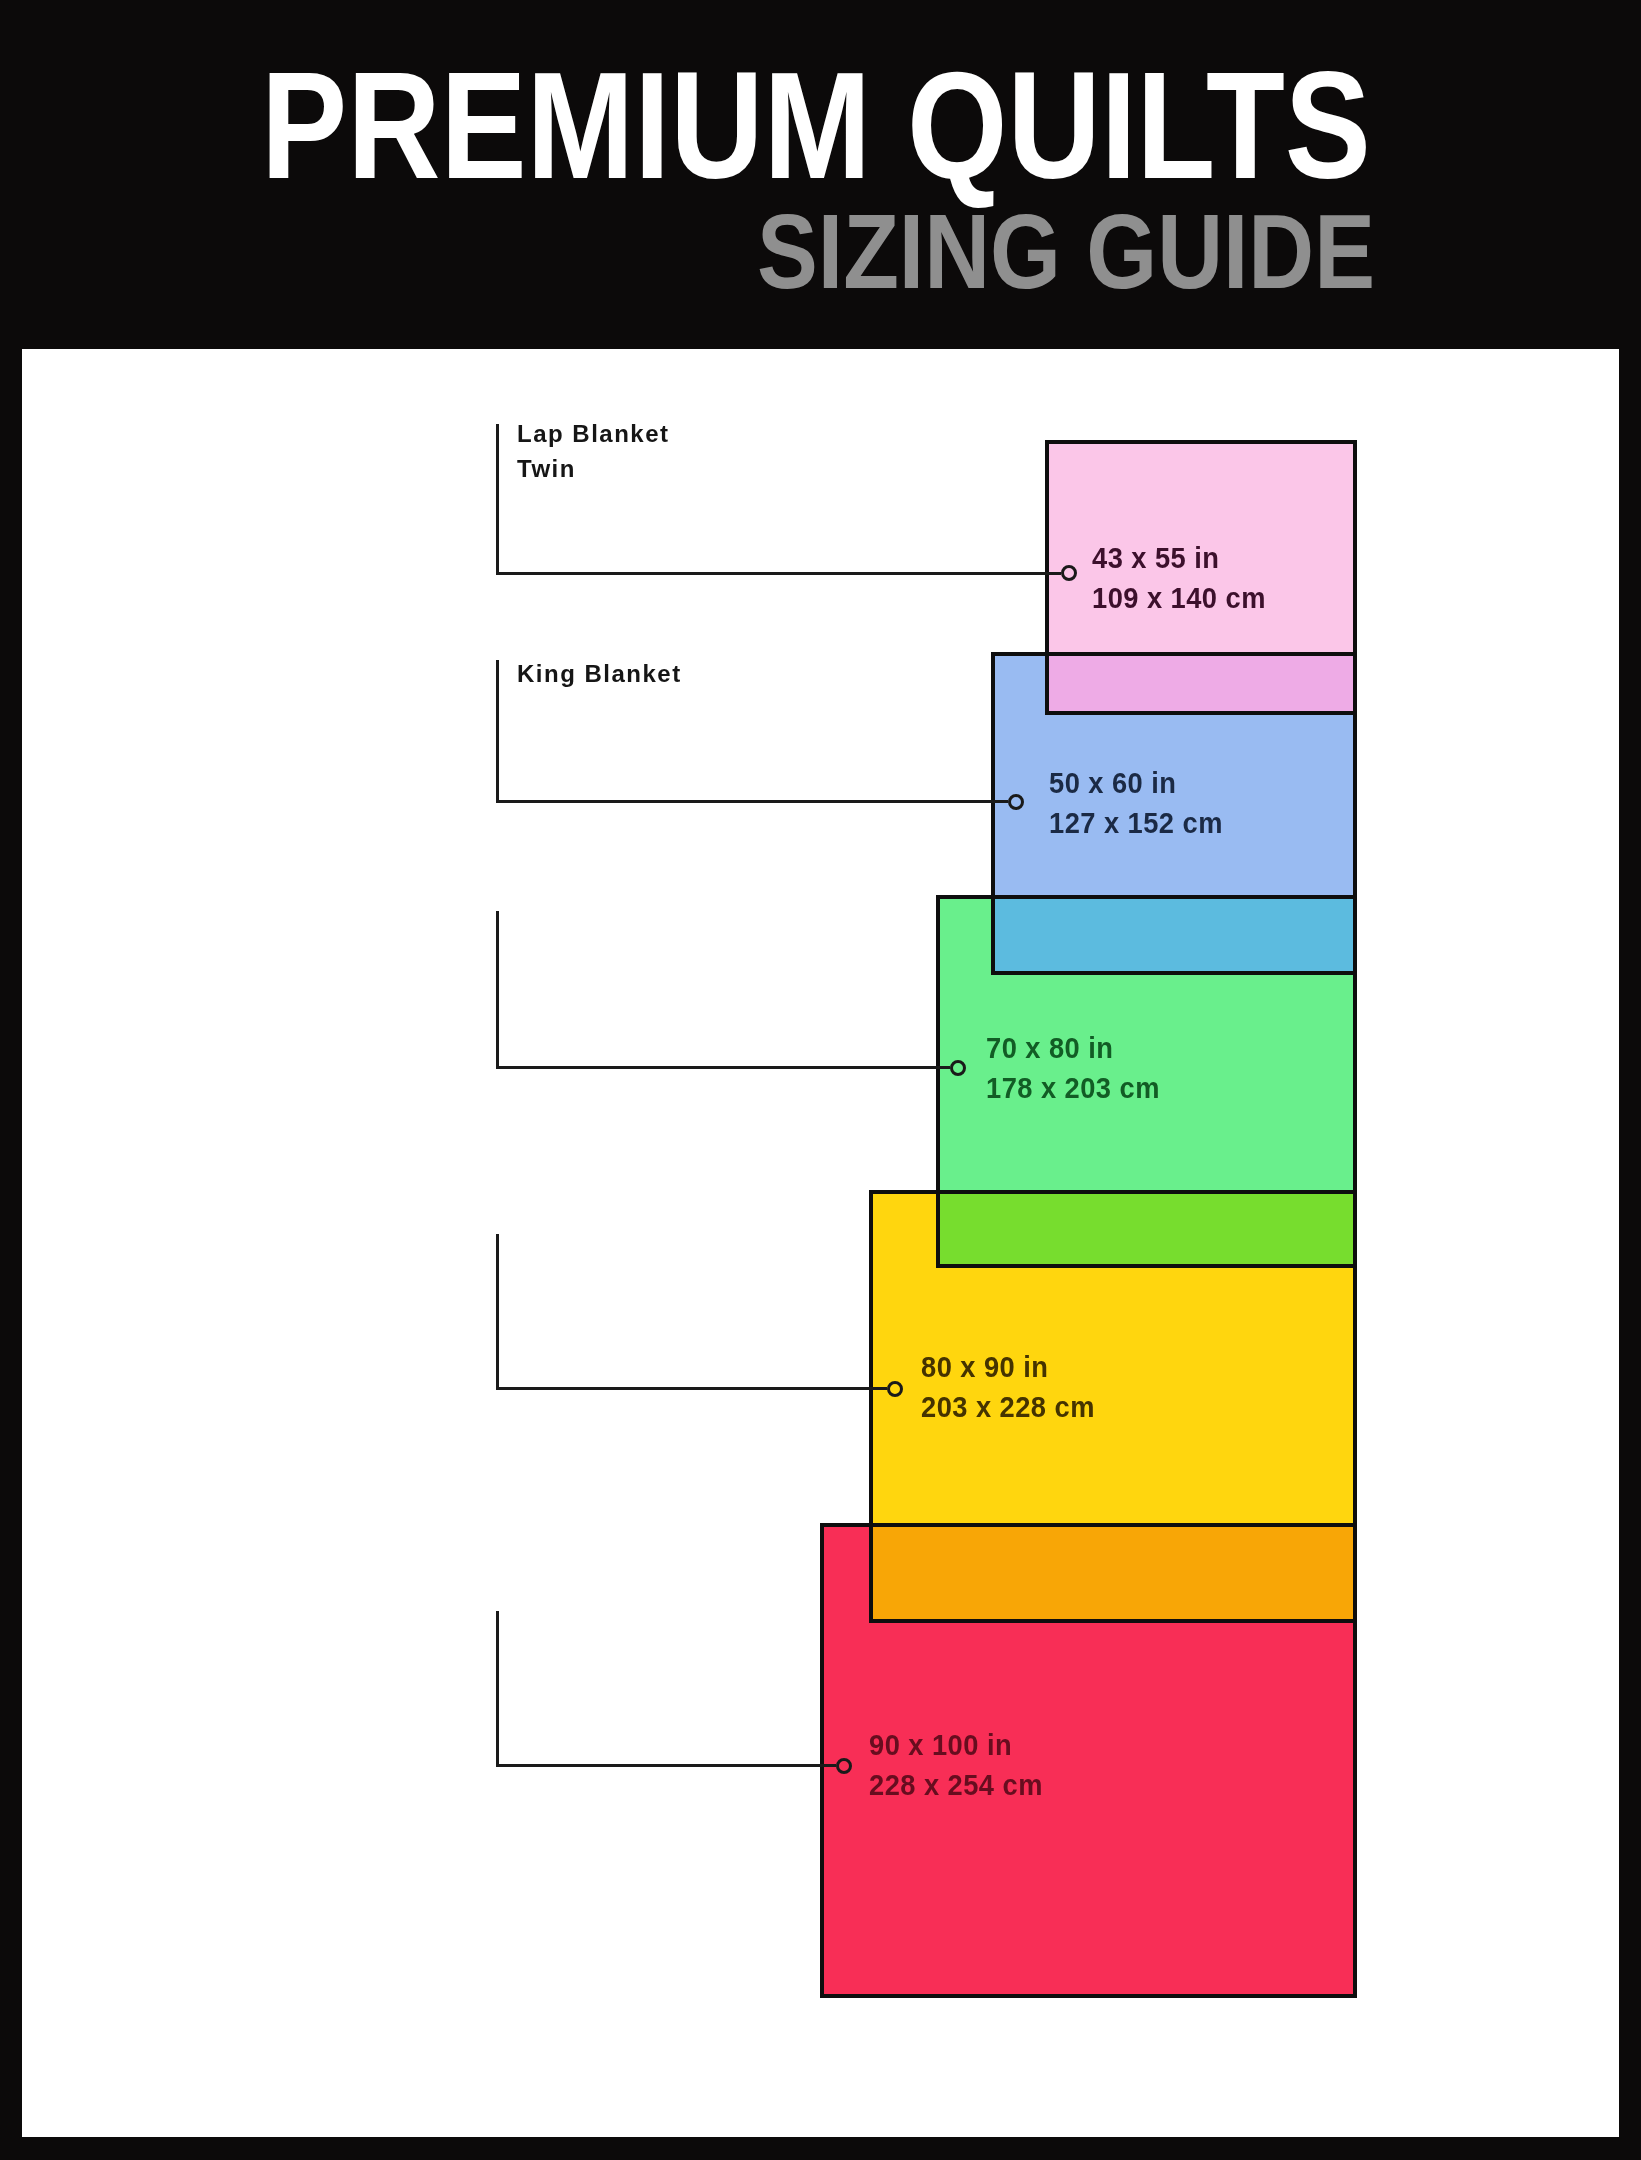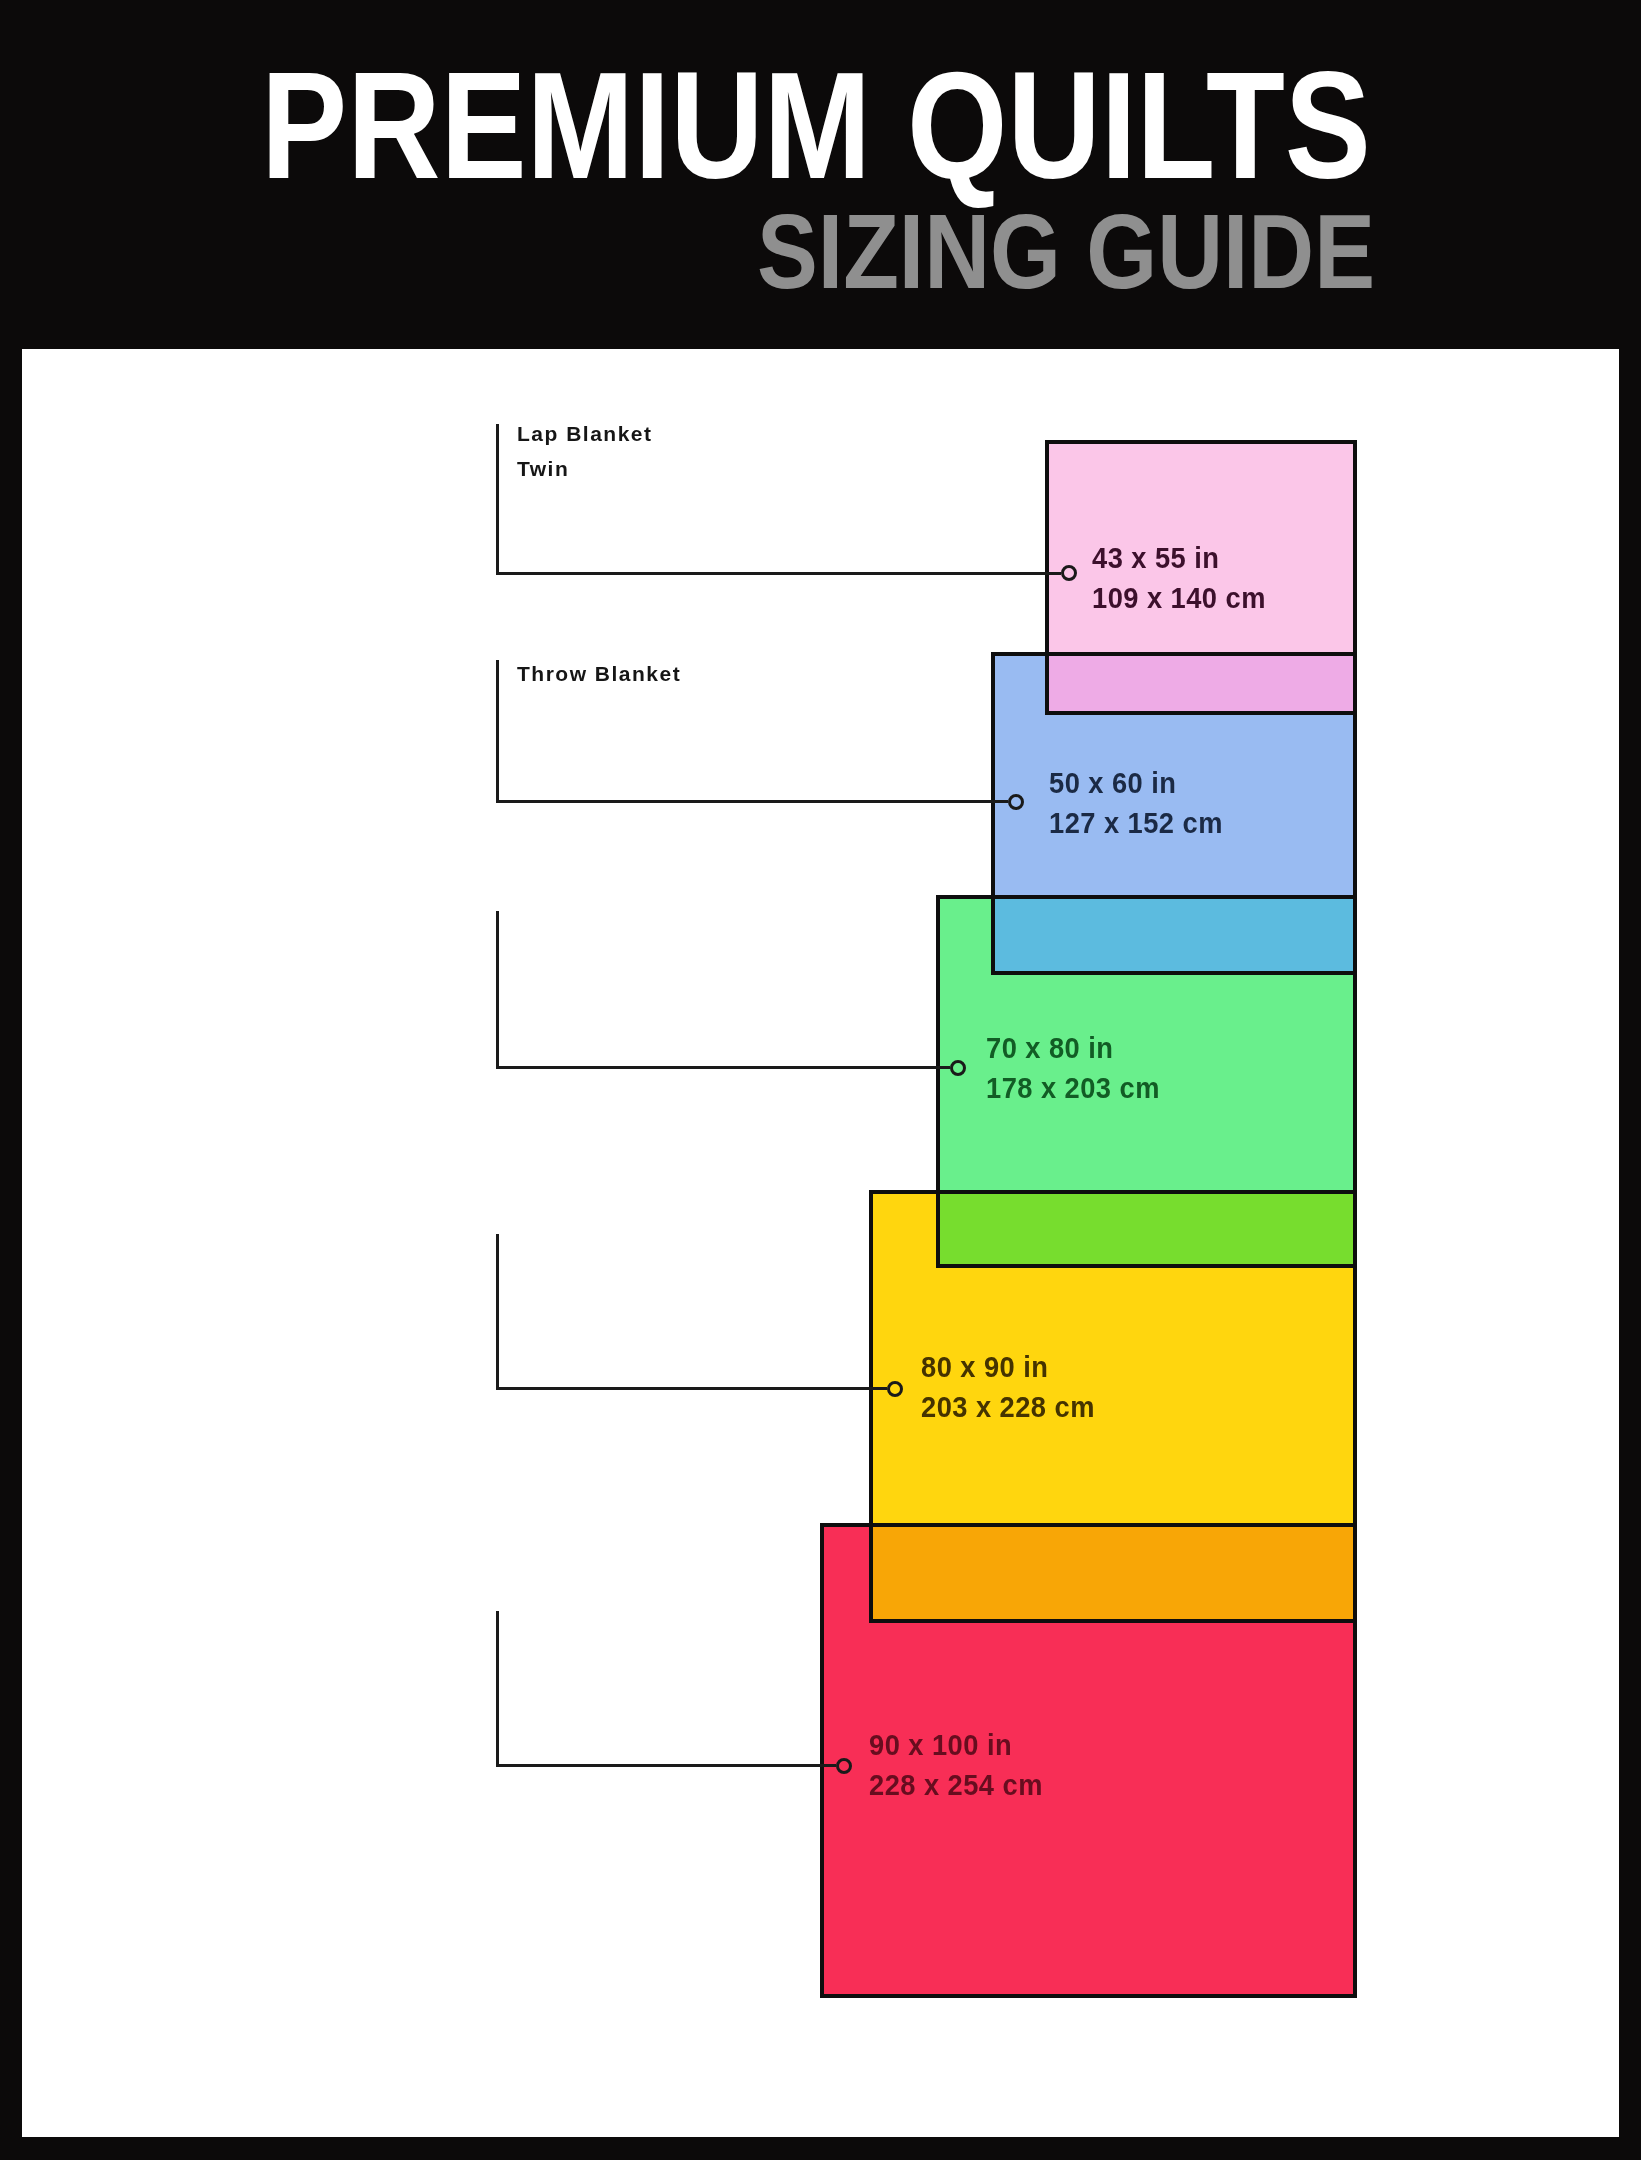--- a/index.html
+++ b/index.html
@@ -36,21 +36,21 @@
   .v-queen{left:496px;top:1234px;height:156px;} .h-queen{left:496px;top:1387px;width:391px;}
   .v-king {left:496px;top:1611px;height:156px;} .h-king {left:496px;top:1764px;width:340px;}
   .dot{position:absolute;width:10px;height:10px;border:3px solid #1a1a1a;border-radius:50%;background:transparent;}
   .d-lap  {left:1061px;top:565px;}
   .d-throw{left:1008px;top:794px;}
   .d-twin {left:950px; top:1060px;}
   .d-queen{left:887px; top:1381px;}
   .d-king {left:836px; top:1758px;}
 
   
-  .label{position:absolute;left:517px;color:#161616;font-weight:700;font-size:21px;
+  .label{position:absolute;left:517px;color:#161616;font-weight:700;font-size:24px;
          line-height:35px;letter-spacing:1.5px;white-space:nowrap;}
   .lbl-lap  {top:416px;} .lbl-throw{top:656px;} .lbl-twin{top:907px;}
   .lbl-queen{top:1230px;} .lbl-king{top:1607px;}
 
   
   .dims{position:absolute;font-weight:700;font-size:29px;line-height:40px;letter-spacing:0.5px;
         white-space:nowrap;transform:scaleX(0.94);transform-origin:left top;}
   .dims-lap  {left:1092px;top:538px;color:#3c102c;}
   .dims-throw{left:1049px;top:763px;color:#1b2a45;}
   .dims-twin {left:986px; top:1028px;color:#125c25;}
@@ -106,21 +106,21 @@
 
   <div class="vline v-king"></div>
   <div class="hline h-king"></div>
   <div class="dot d-king"></div>
 
   <div class="label lbl-lap">
     <div>Lap Blanket</div>
     <div>Twin</div>
   </div>
   <div class="label lbl-throw">
-    <div>Throw Blanket</div>
+    <div>King Blanket</div>
   </div>
 
   <div class="dims dims-lap" style="color: rgb(60, 16, 44);">
     <div>43 x 55 in</div>
     <div>109 x 140 cm</div>
   </div>
   <div class="dims dims-throw" style="color: rgb(27, 42, 69);">
     <div>50 x 60 in</div>
     <div>127 x 152 cm</div>
   </div>

